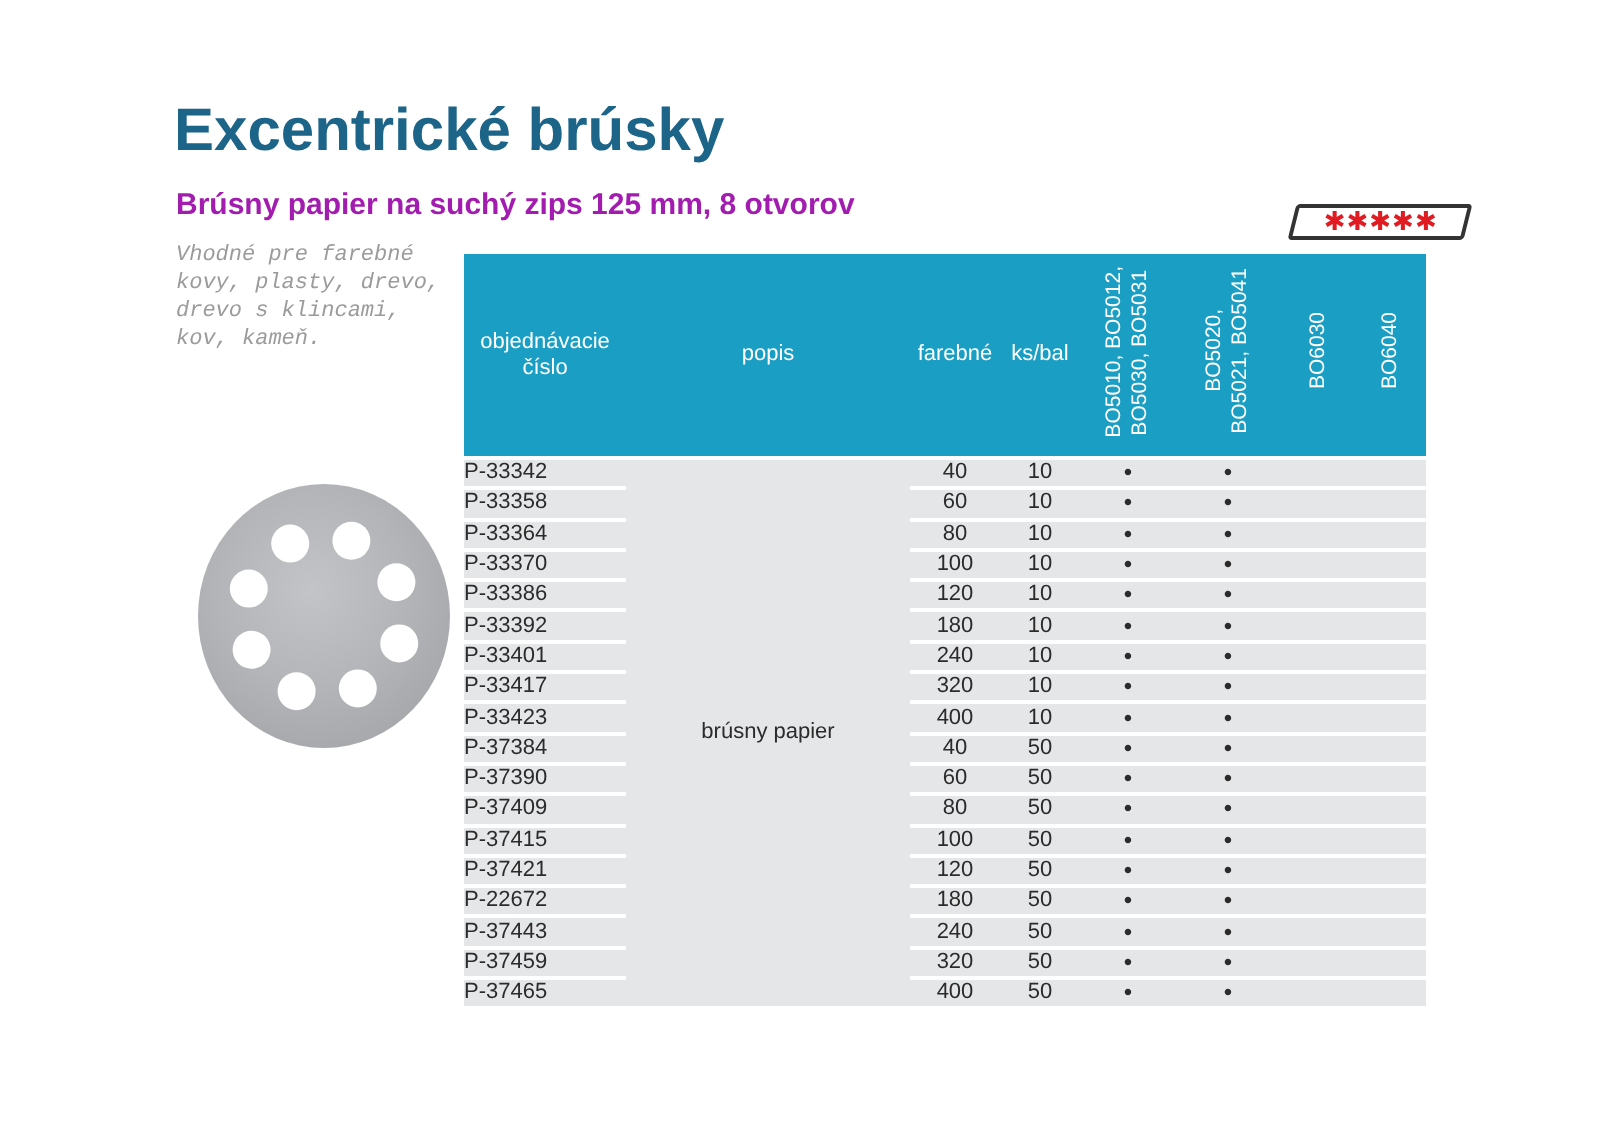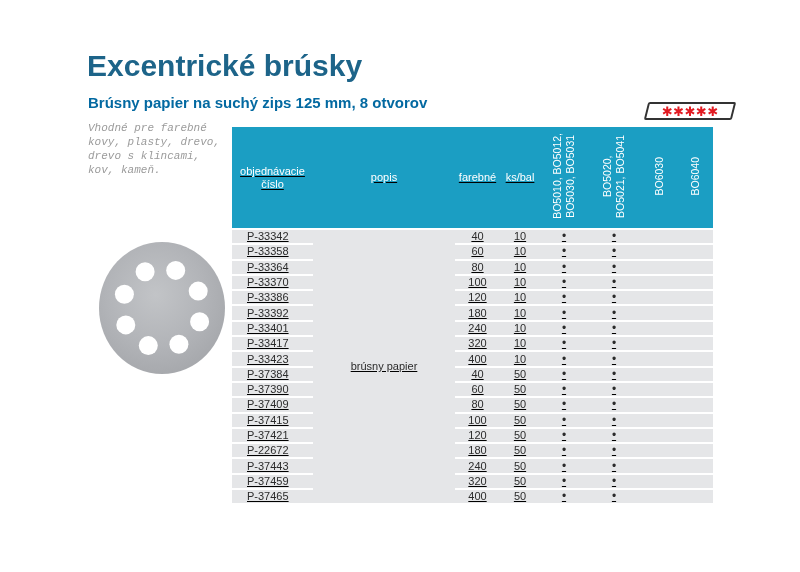--- a/index.html
+++ b/index.html
@@ -12,21 +12,21 @@
   }
 
   
   .page-title {
     position: absolute; left: 87px; top: 48px;
     font-size: 30px; font-weight: bold; color: #1d6489;
     letter-spacing: 0px; line-height: 36px;
   }
   .page-subtitle {
     position: absolute; left: 88px; top: 93px;
-    font-size: 15px; font-weight: bold; color: #0369a1;
+    font-size: 15px; font-weight: bold; color: #a21caf;
     line-height: 19px;
   }
 
   
   .rating-badge {
     position: absolute; left: 646px; top: 102px;
     width: 88px; height: 18px;
     background: #ffffff;
     border: 2px solid #333333;
     border-radius: 2px;
@@ -53,21 +53,20 @@
   .disc-wrap { position: absolute; left: 92px; top: 241px; }
 
   
   table.product-table {
     position: absolute; left: 232px; top: 125px;
     width: 481px;
     border-collapse: separate; border-spacing: 0 2px;
     font-family: "Liberation Sans", sans-serif;
     font-size: 11px;
     table-layout: fixed;
-    text-decoration: underline;
   }
   .product-table thead th {
     background: #1b9ec3;
     color: #ffffff;
     font-weight: normal;
     height: 101px;
     vertical-align: middle;
     text-align: center;
     line-height: 13px;
     white-space: pre-line;
@@ -81,21 +80,21 @@
     font-size: 10.5px;
     line-height: 13px;
   }
   .product-table tbody td {
     background: #e5e6e8;
     height: 13.3px;
     line-height: 13px;
     color: #2b2b2b;
     overflow: hidden;
   }
-  td.c-code { text-align: left; padding-left: 15px; }
+  td.c-code { text-align: left; }
   td.c-desc { text-align: center; vertical-align: middle; }
   td.c-grit, td.c-pack { text-align: center; }
   td.c-dot  { text-align: center; font-size: 12px; color: #111111; }
 </style>
 </head>
 <body>
 
 <h1 class="page-title">Excentrické brúsky</h1>
 <h2 class="page-subtitle">Brúsny papier na suchý zips 125 mm, 8 otvorov</h2>
 

